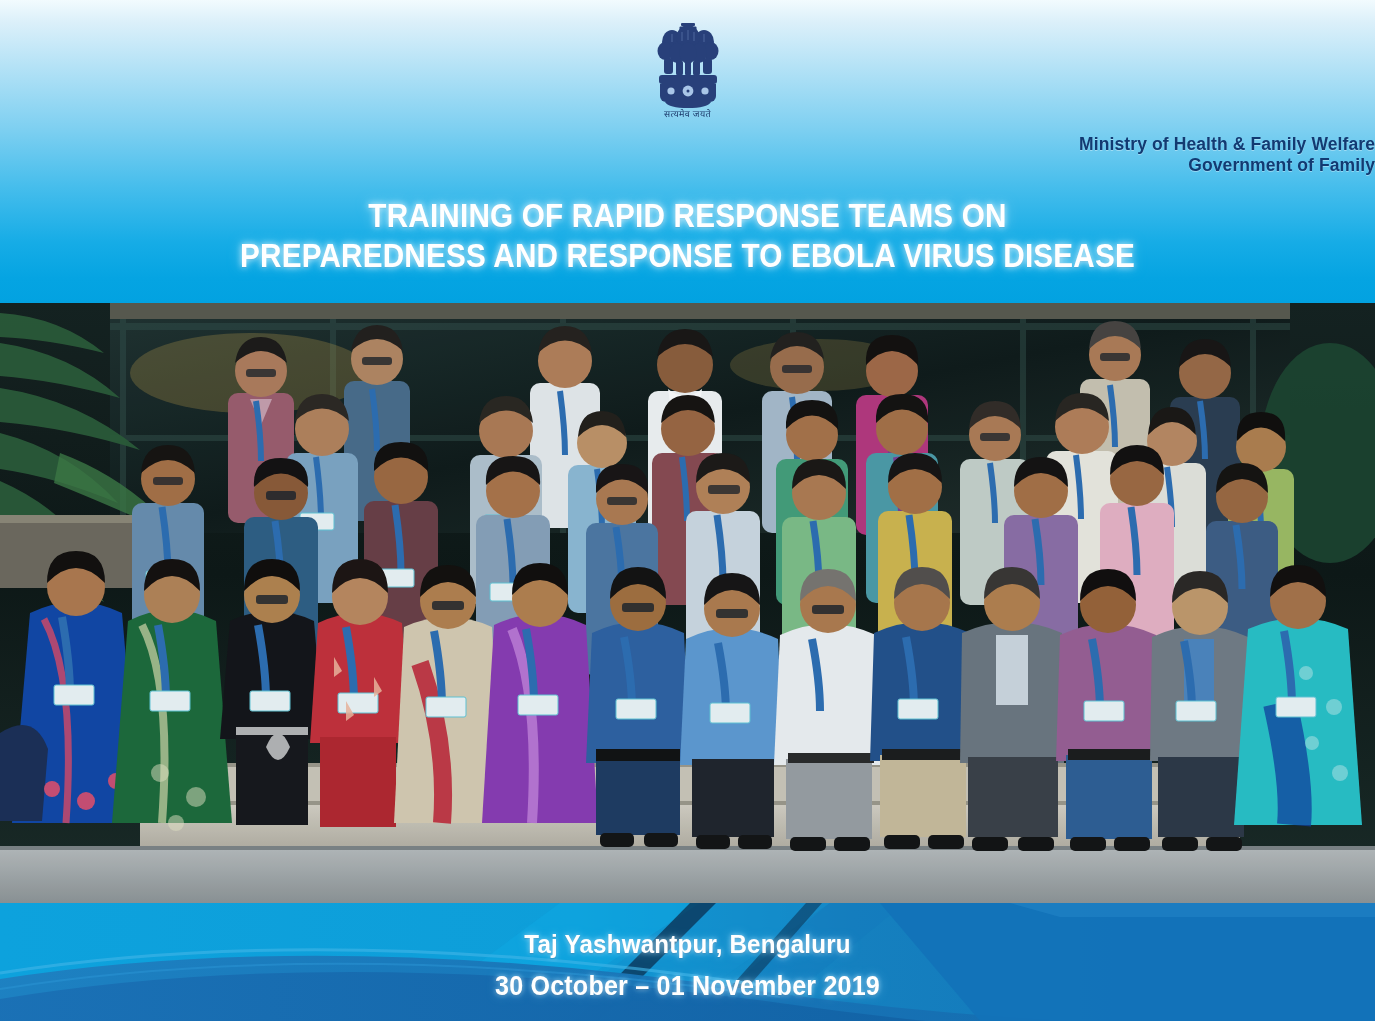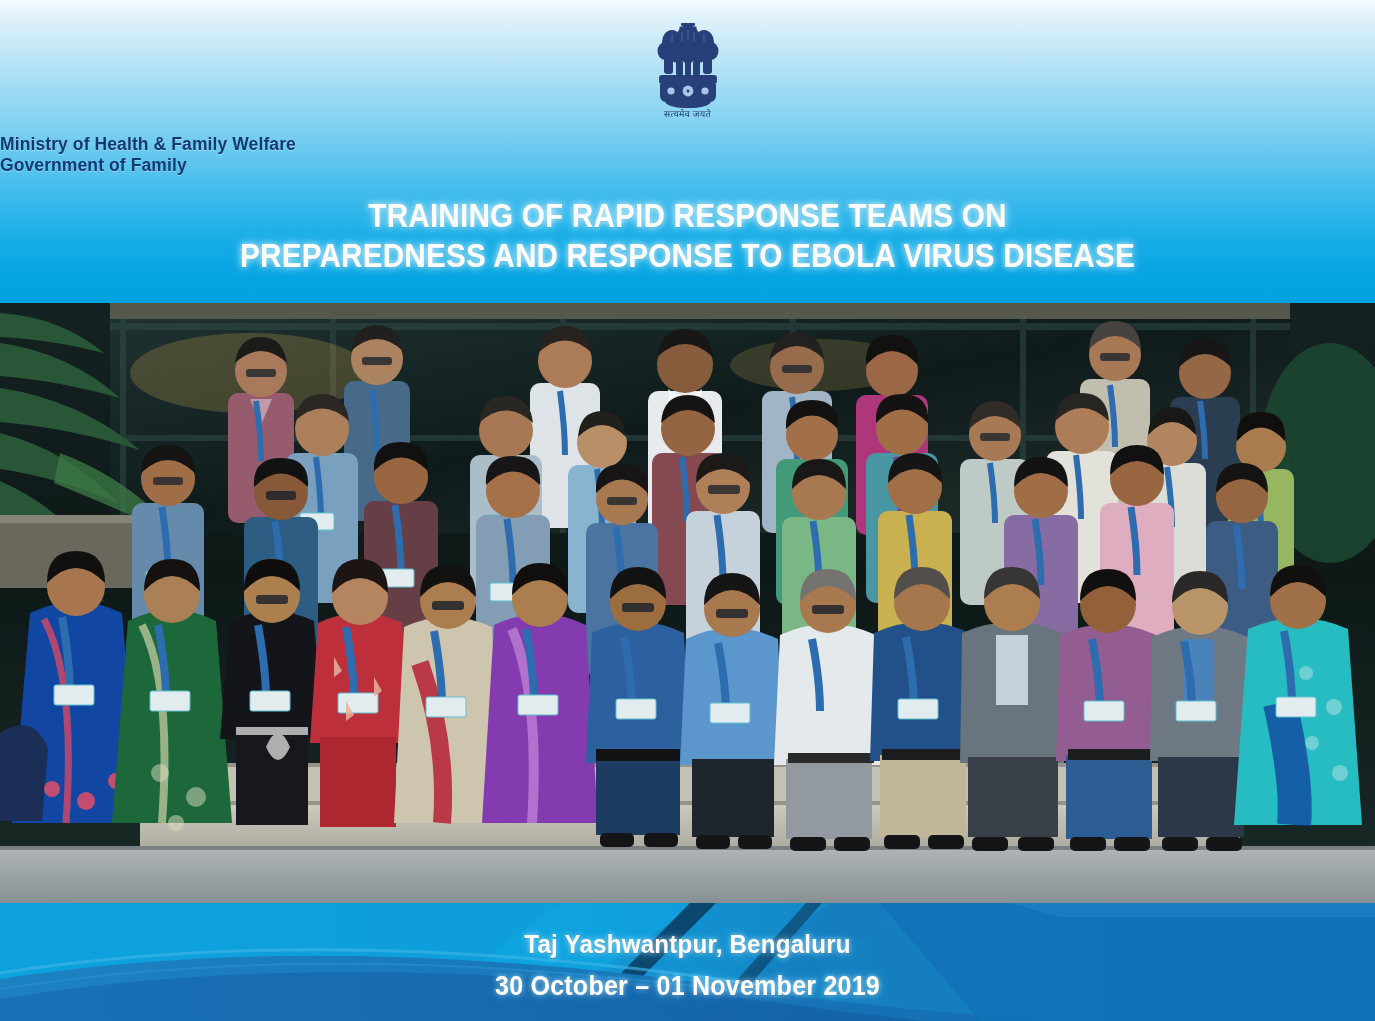--- a/index.html
+++ b/index.html
@@ -55,21 +55,21 @@
     color: #1b3a6b;
     letter-spacing: .4px;
     margin-top: -6px;
     line-height: 1;
   }
 
   .ministry-block {
     position: absolute;
     left: 0; right: 0;
     top: 134px;
-    text-align: left;
+    text-align: right;
     color: #123a72;
     font-weight: bold;
     font-size: 17.5px;
     line-height: 1.22;
     letter-spacing: .1px;
     text-shadow: 0 1px 0 rgba(255,255,255,.35);
   }
 
   .title-block {
     position: absolute;

